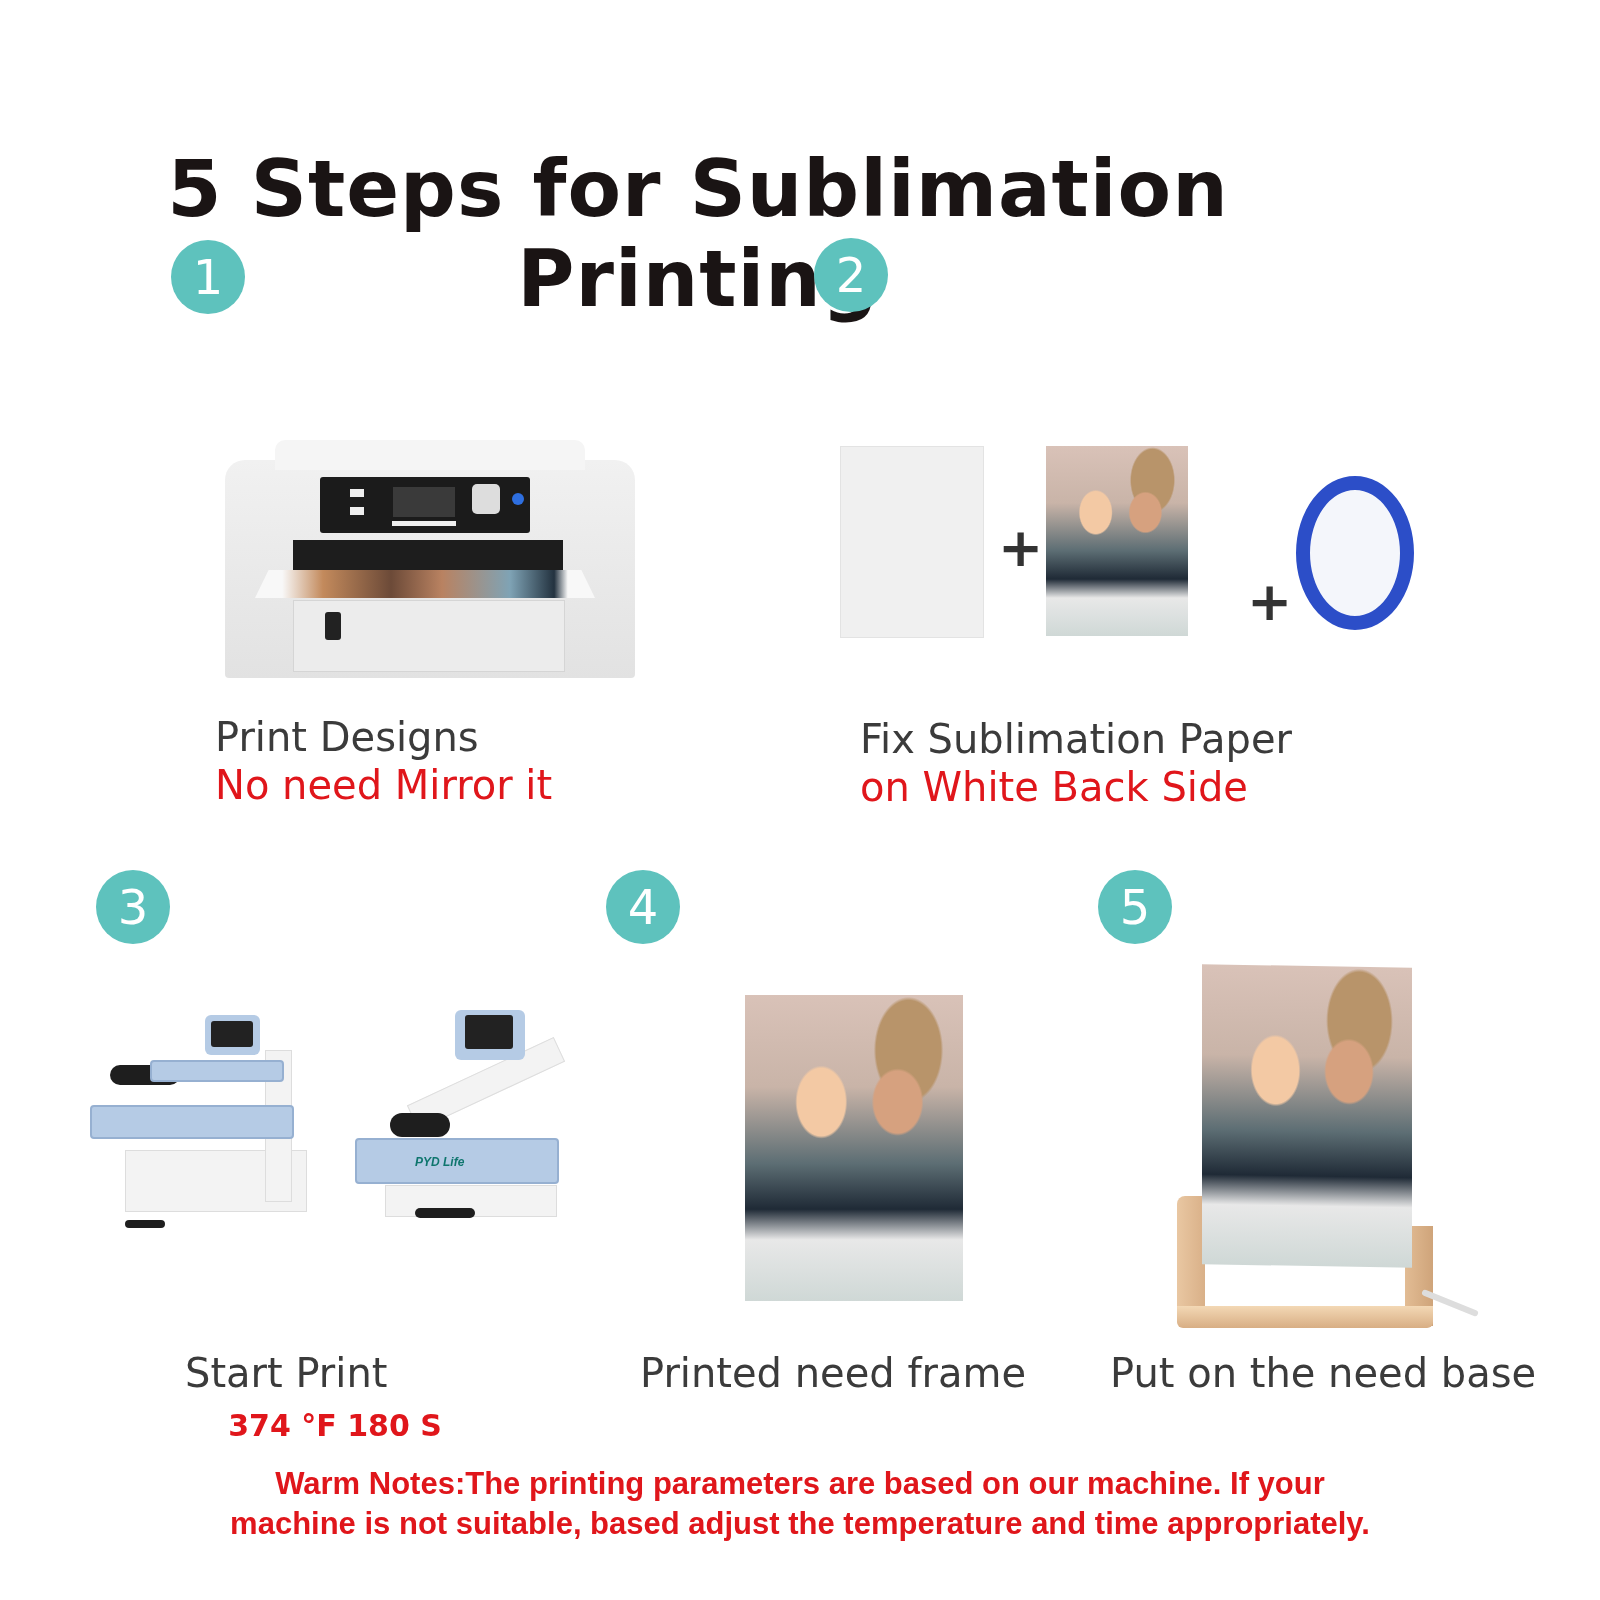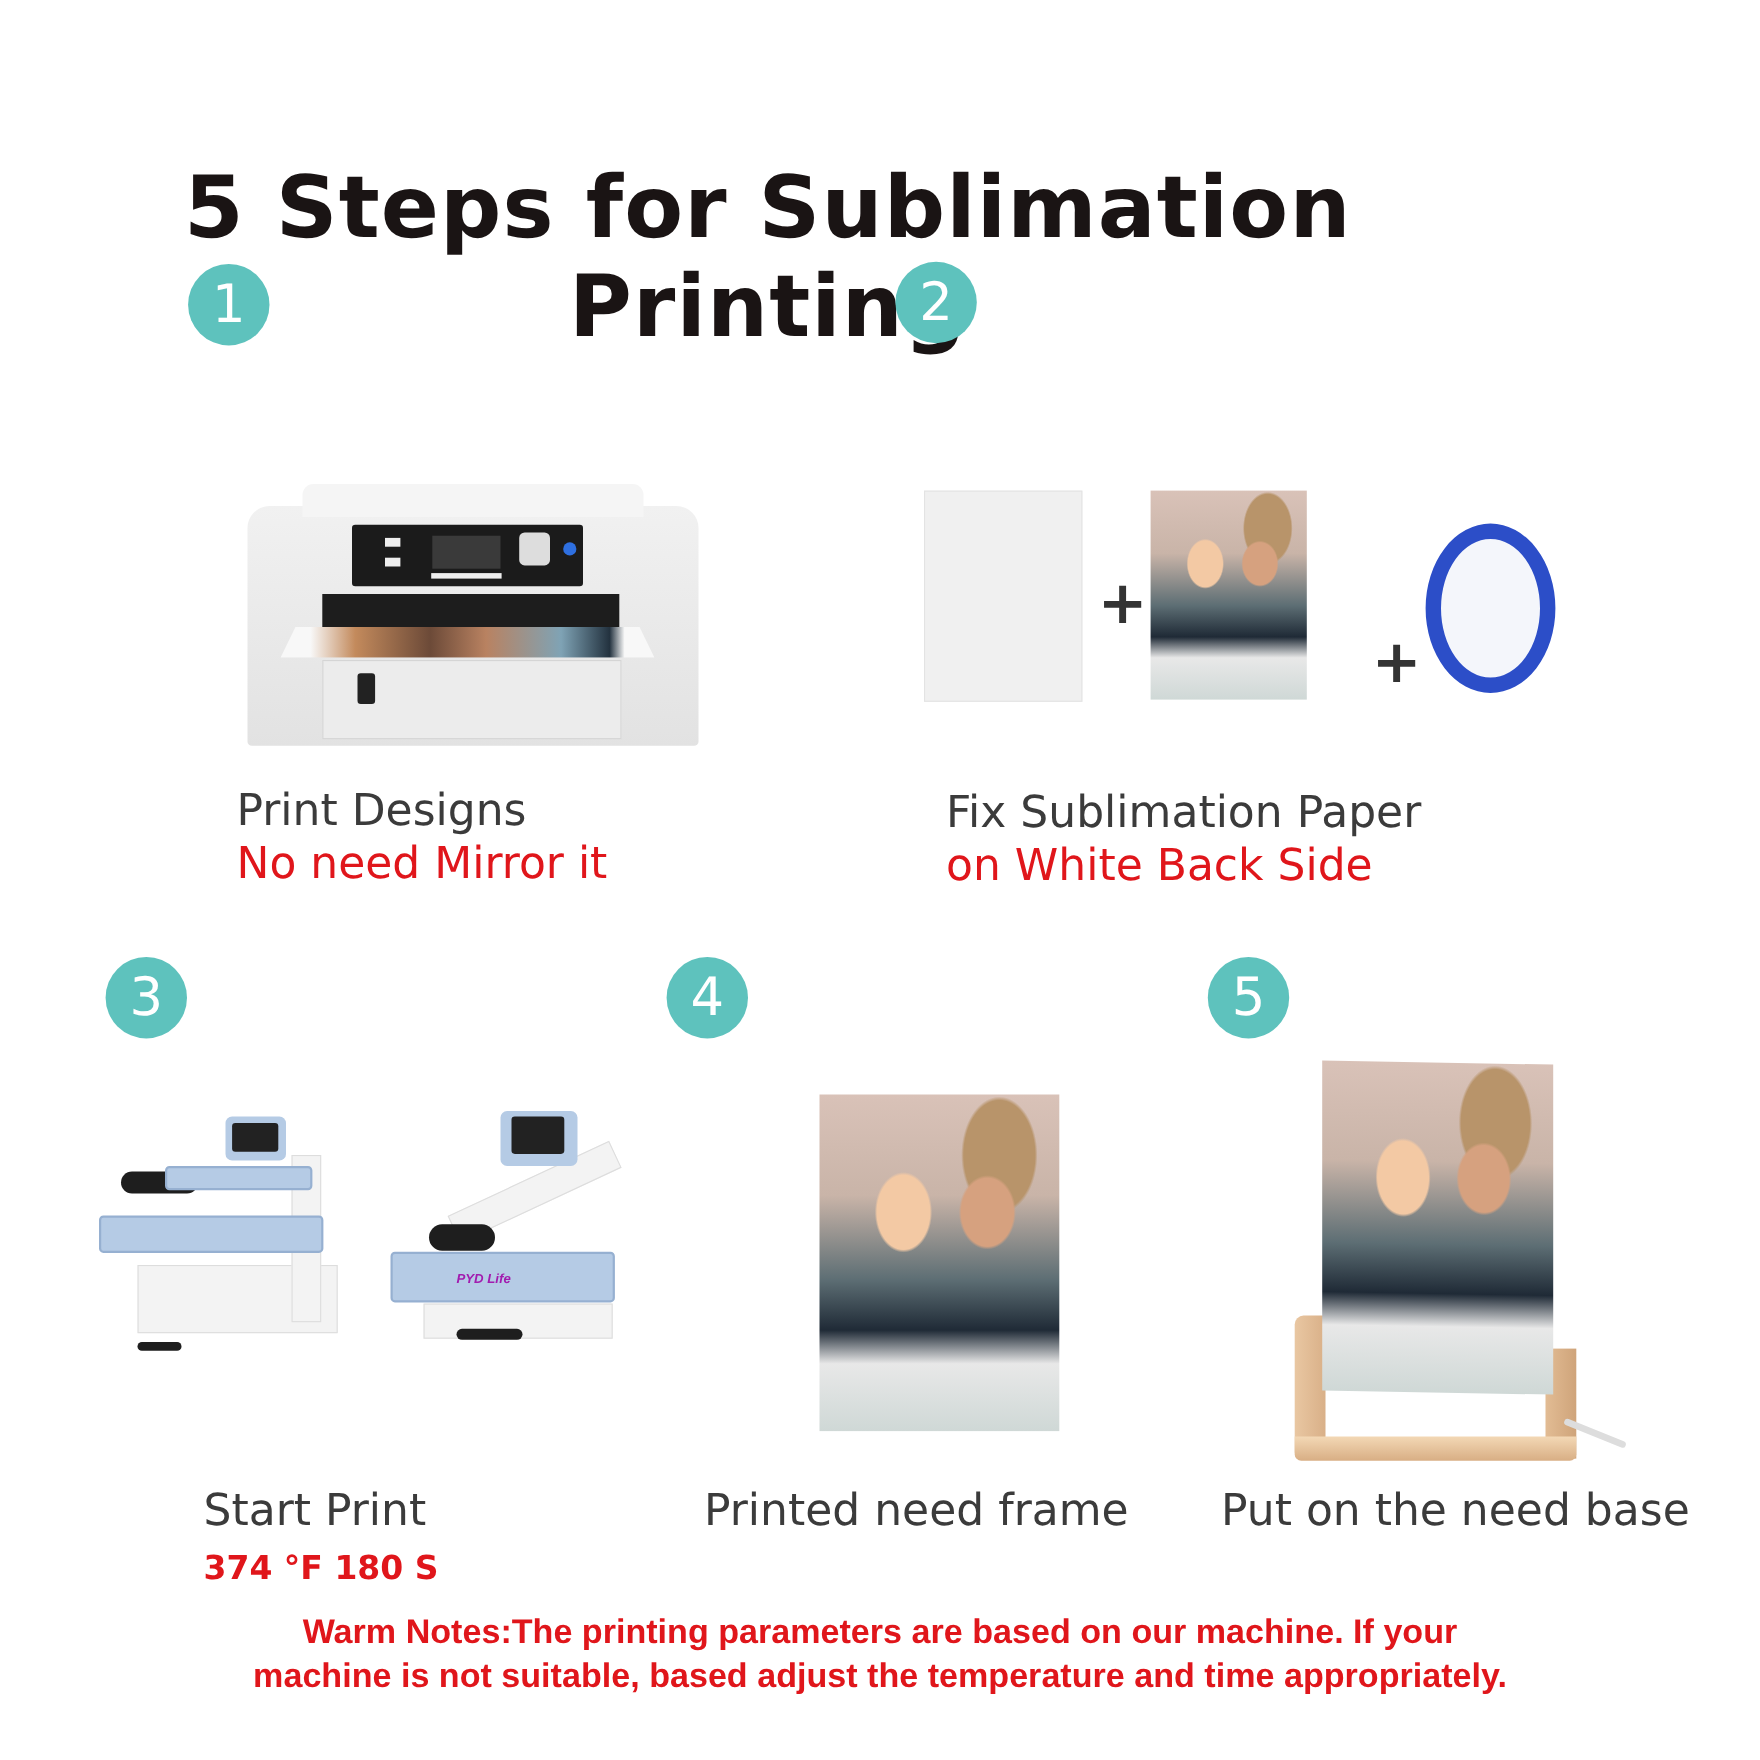--- a/index.html
+++ b/index.html
@@ -2,21 +2,21 @@
 <html><head>
 <meta charset="utf-8">
 <style>
   html, body { margin: 0; padding: 0; background: #ffffff; }
   body { width: 1600px; height: 1600px; position: relative; overflow: hidden; font-family: "Liberation Sans", "DejaVu Sans", sans-serif; }
   .abs { position: absolute; }
   .title { left: 0; width: 1396px; top: 92px; text-align: center; font-size: 78px; font-weight: bold; color: #1a1414; letter-spacing: 1px; font-family: "DejaVu Sans", sans-serif; }
   .badge { width: 74px; height: 74px; border-radius: 50%; background: #5ec2bd; color: #fff; font-size: 48px; line-height: 74px; text-align: center; font-family: "DejaVu Sans", sans-serif; }
   .label { text-align: left; color: #3b3b3b; font-size: 40px; font-family: "DejaVu Sans", sans-serif; white-space: nowrap; }
   .red { color: #e0161b; }
-  .redsub { color: #e0161b; font-weight: bold; font-size: 30px; font-family: "DejaVu Sans", sans-serif; white-space: nowrap; }
+  .redsub { color: #e0161b; font-weight: bold; font-size: 30px; text-align: center; font-family: "DejaVu Sans", sans-serif; white-space: nowrap; }
   .note { left: 0; width: 1600px; text-align: center; color: #e0161b; font-size: 31px; line-height: 40px; font-family: "Liberation Sans", sans-serif; font-weight: bold; }
 
   
   .printer { left: 225px; top: 440px; width: 410px; height: 240px; }
   .pr-body { position:absolute; left:0; top:20px; width:410px; height:218px; background: linear-gradient(#f1f1f1,#e2e2e2); border-radius: 20px 20px 4px 4px; }
   .pr-top { position:absolute; left:50px; top:0; width:310px; height:30px; background:#f5f5f5; border-radius: 10px 10px 0 0; }
   .pr-panel { position:absolute; left:95px; top:37px; width:210px; height:56px; background:#1b1b1b; border-radius:3px; }
   .pr-screen { position:absolute; left:73px; top:10px; width:62px; height:30px; background:#3a3a3a; }
   .pr-btn { position:absolute; width:14px; height:8px; background:#eee; }
   .pr-dpad { position:absolute; left:152px; top:7px; width:28px; height:30px; background:#ddd; border-radius:5px; }
@@ -97,21 +97,21 @@
   </div>
   <div class="press-handle" style="left:40px;top:210px;width:40px;height:8px;"></div>
 
   <div class="press-frame" style="left:300px;top:175px;width:170px;height:30px;"></div>
   <div class="press-frame" style="left:320px;top:60px;width:160px;height:25px;transform:rotate(-25deg);"></div>
   <div class="press-plate" style="left:270px;top:128px;width:200px;height:42px;"></div>
   <div class="press-handle" style="left:305px;top:103px;width:60px;height:24px;"></div>
   <div class="press-screen" style="left:370px;top:0px;width:70px;height:50px;">
     <div class="press-screen-inner" style="left:10px;top:5px;width:48px;height:34px;"></div>
   </div>
-  <div class="abs" style="left:330px;top:145px;font-size:12px;color:#a21caf;font-weight:bold;font-style:italic;">PYD Life</div>
+  <div class="abs" style="left:330px;top:145px;font-size:12px;color:#0f766e;font-weight:bold;font-style:italic;">PYD Life</div>
   <div class="press-handle" style="left:330px;top:198px;width:60px;height:10px;"></div>
 </div>
 <div class="abs label" style="left:185px;width:300px;top:1350px;">Start Print</div>
 <div class="abs redsub" style="left:185px;width:300px;top:1408px;">374 °F 180 S</div>
 
 <div class="abs badge" style="left:606px;top:870px;">4</div>
 <div class="abs photo photo4"></div>
 <div class="abs label" style="left:640px;width:430px;top:1350px;">Printed need frame</div>
 
 <div class="abs badge" style="left:1098px;top:870px;">5</div>

